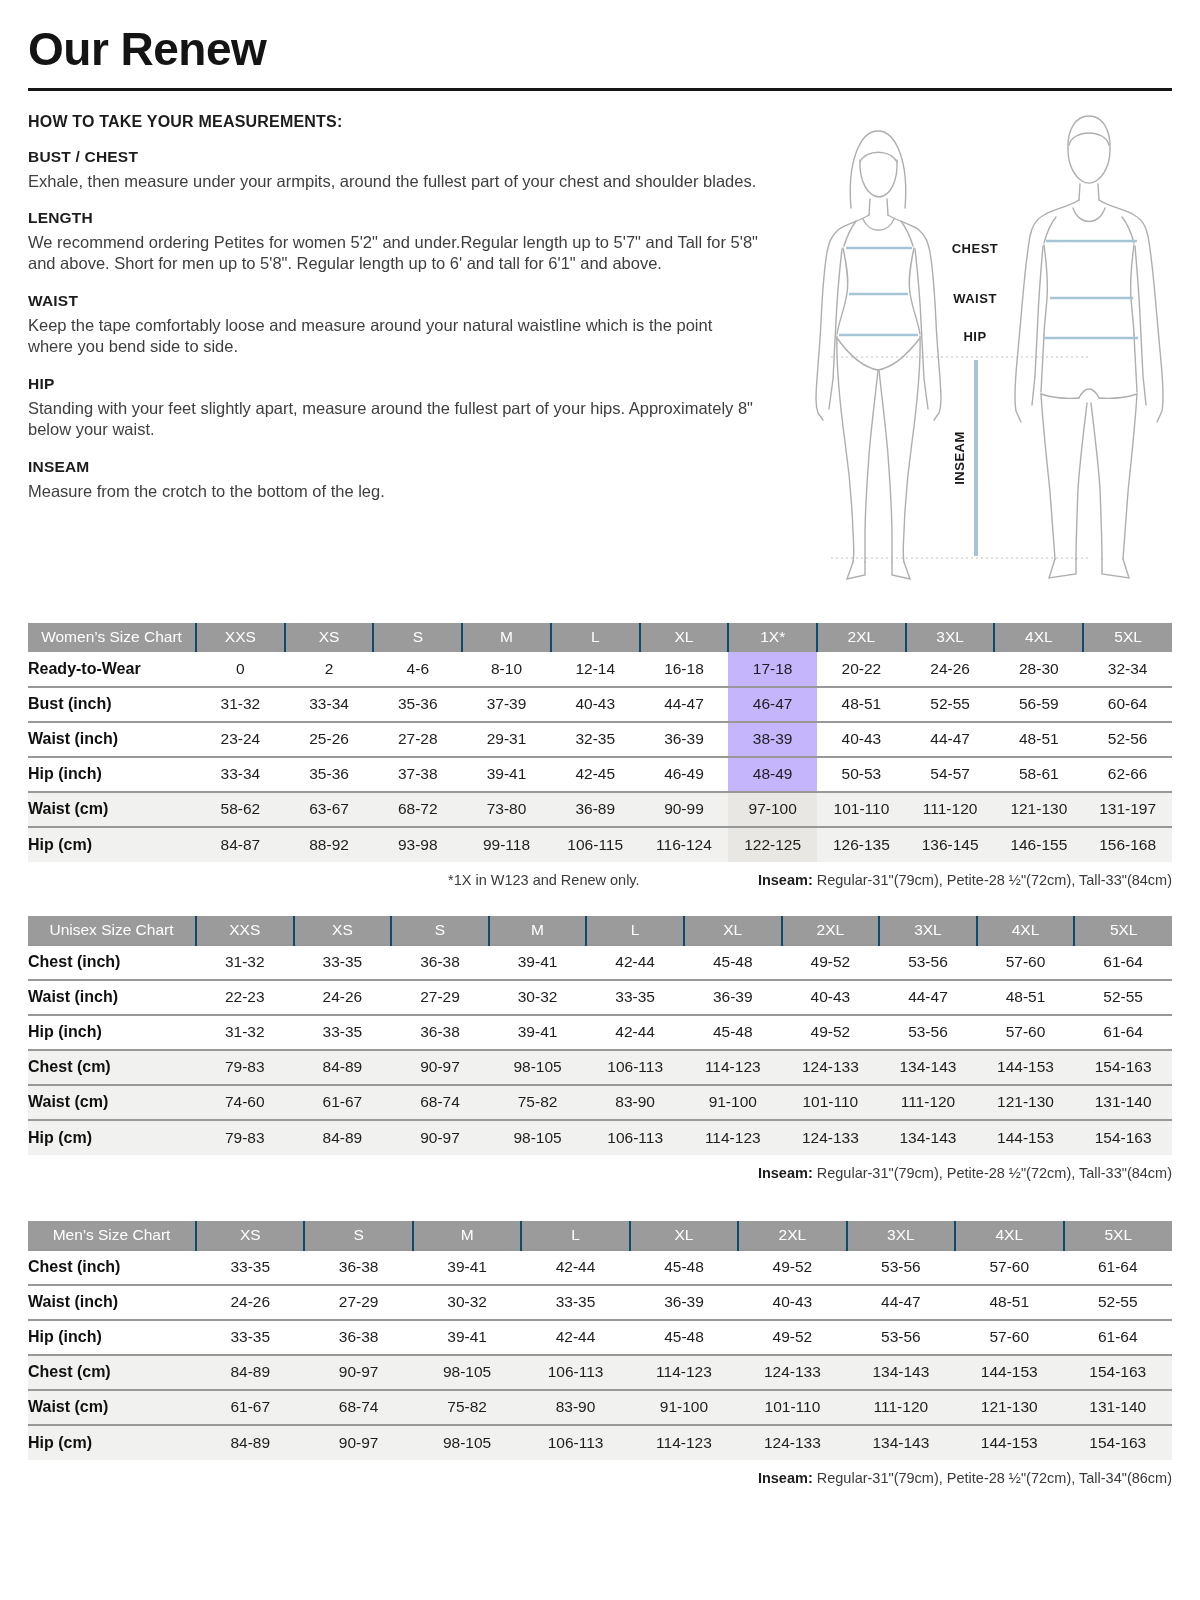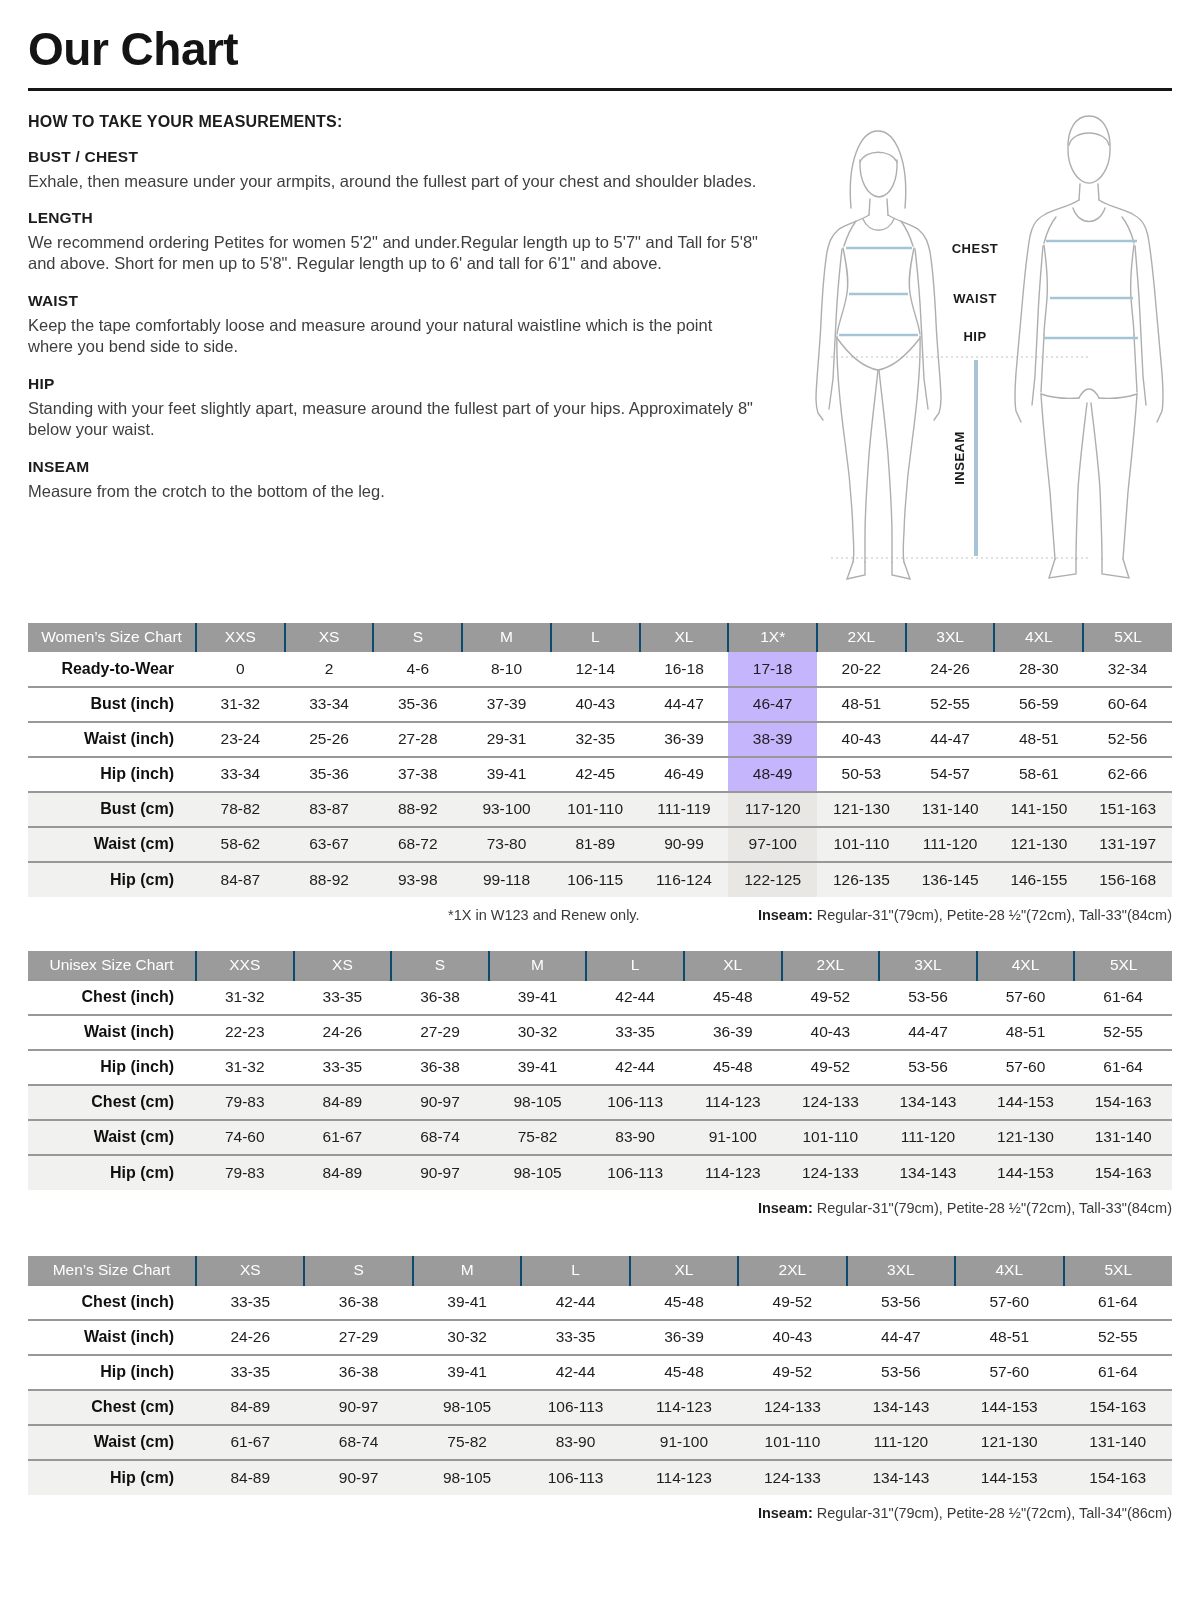--- a/index.html
+++ b/index.html
@@ -43,41 +43,41 @@
   table.size-table thead th + th { border-left:2px solid #0c4a6e; }
   table.size-table thead th.label-col { border-left:none; }
   table.size-table tbody td {
     height:35px; text-align:center; vertical-align:middle;
     font-size:15.5px; color:#1e1e1e; padding:0;
     border-top:2px solid #989898;
   }
   .table-women tbody tr:first-child td { border-top:none; }
   table.size-table tbody td.label-col {
     font-weight:700; font-size:16px; color:#101010;
-    text-align:right; padding-right:22px;
+    text-align:left; padding-right:22px;
   }
   tbody tr.shaded td { background:#f1f1ef; }
   tbody td.hl { background:#c4b5fd; }
   tbody tr.shaded td.hl { background:#e8e7e4; }
 
   .footnote {
     width:1144px; margin-top:10px; font-size:14.5px; color:#3a3a3a;
     display:flex;
   }
   .footnote .fn-note { margin-left:420px; }
   .footnote .fn-inseam { margin-left:auto; }
   .footnote .fn-inseam b, .footnote-right b { font-weight:700; color:#1e1e1e; }
   .footnote-right { width:1144px; margin-top:10px; font-size:14.5px; color:#3a3a3a; text-align:right; }
 </style>
 </head>
 <body>
 
 <div class="container">
 
-  <h1 class="page-title">Our Chart</h1>
+  <h1 class="page-title">Our Renew</h1>
   <hr class="title-rule">
 
   <div class="top-section">
     <div class="instructions">
       <p class="how-heading">HOW TO TAKE YOUR MEASUREMENTS:</p>
 
       <div class="measure-section">
         <p class="section-title">BUST / CHEST</p>
         <p class="section-body">Exhale, then measure under your armpits, around the fullest part of your chest and shoulder blades.</p>
       </div>
@@ -258,40 +258,26 @@
           <td>39-41</td>
           <td>42-45</td>
           <td>46-49</td>
           <td class="hl">48-49</td>
           <td>50-53</td>
           <td>54-57</td>
           <td>58-61</td>
           <td>62-66</td>
         </tr>
         <tr class="shaded">
-          <td class="label-col">Bust (cm)</td>
-          <td>78-82</td>
-          <td>83-87</td>
-          <td>88-92</td>
-          <td>93-100</td>
-          <td>101-110</td>
-          <td>111-119</td>
-          <td class="hl">117-120</td>
-          <td>121-130</td>
-          <td>131-140</td>
-          <td>141-150</td>
-          <td>151-163</td>
-        </tr>
-        <tr class="shaded">
           <td class="label-col">Waist (cm)</td>
           <td>58-62</td>
           <td>63-67</td>
           <td>68-72</td>
           <td>73-80</td>
-          <td>81-89</td>
+          <td>36-89</td>
           <td>90-99</td>
           <td class="hl">97-100</td>
           <td>101-110</td>
           <td>111-120</td>
           <td>121-130</td>
           <td>131-197</td>
         </tr>
         <tr class="shaded">
           <td class="label-col">Hip (cm)</td>
           <td>84-87</td>

